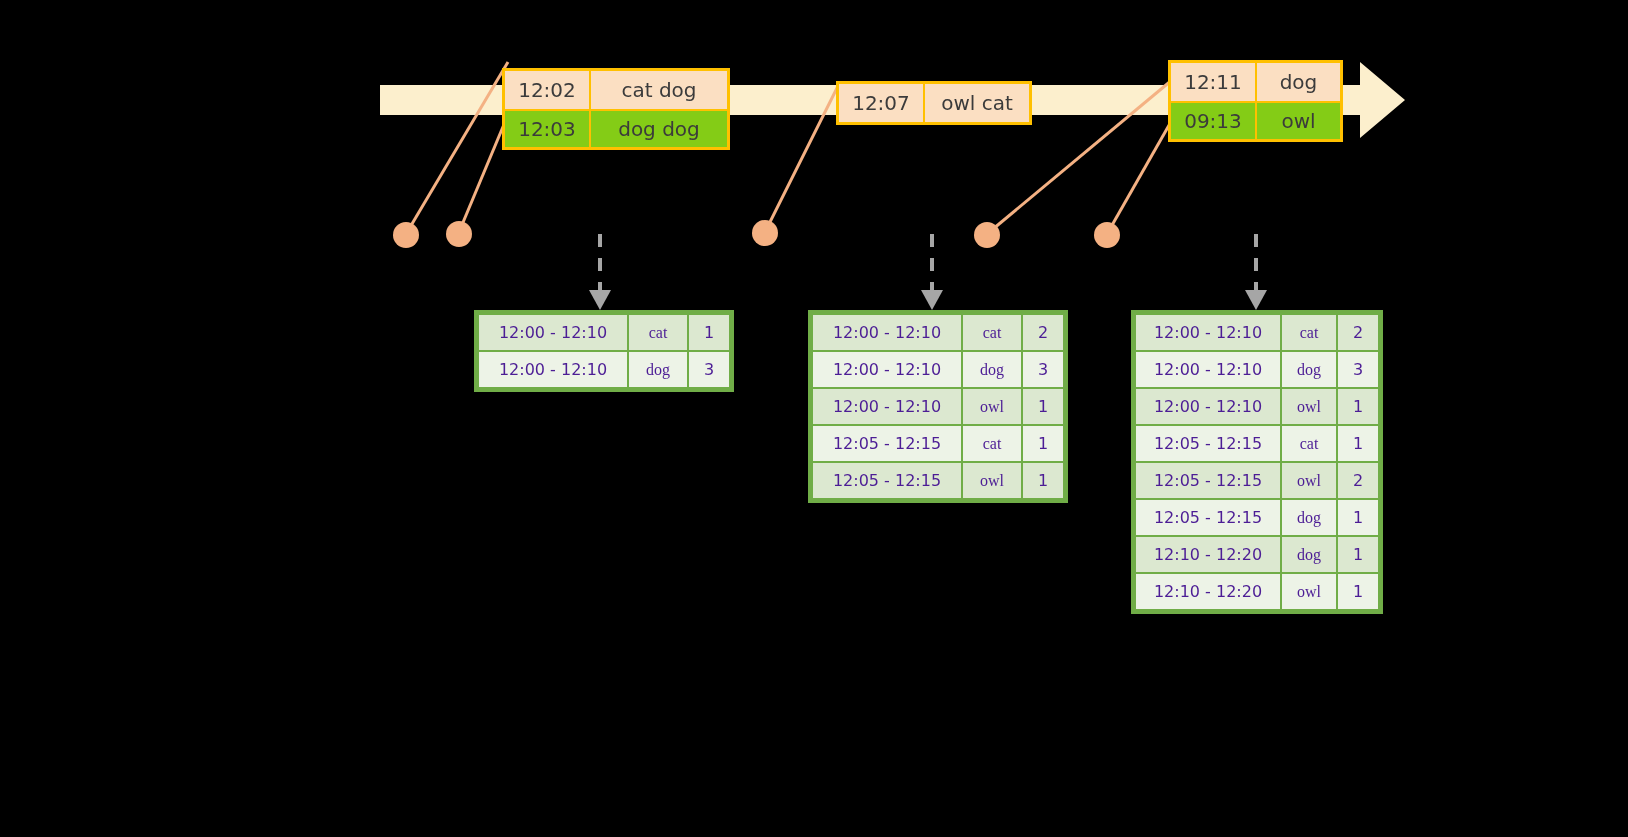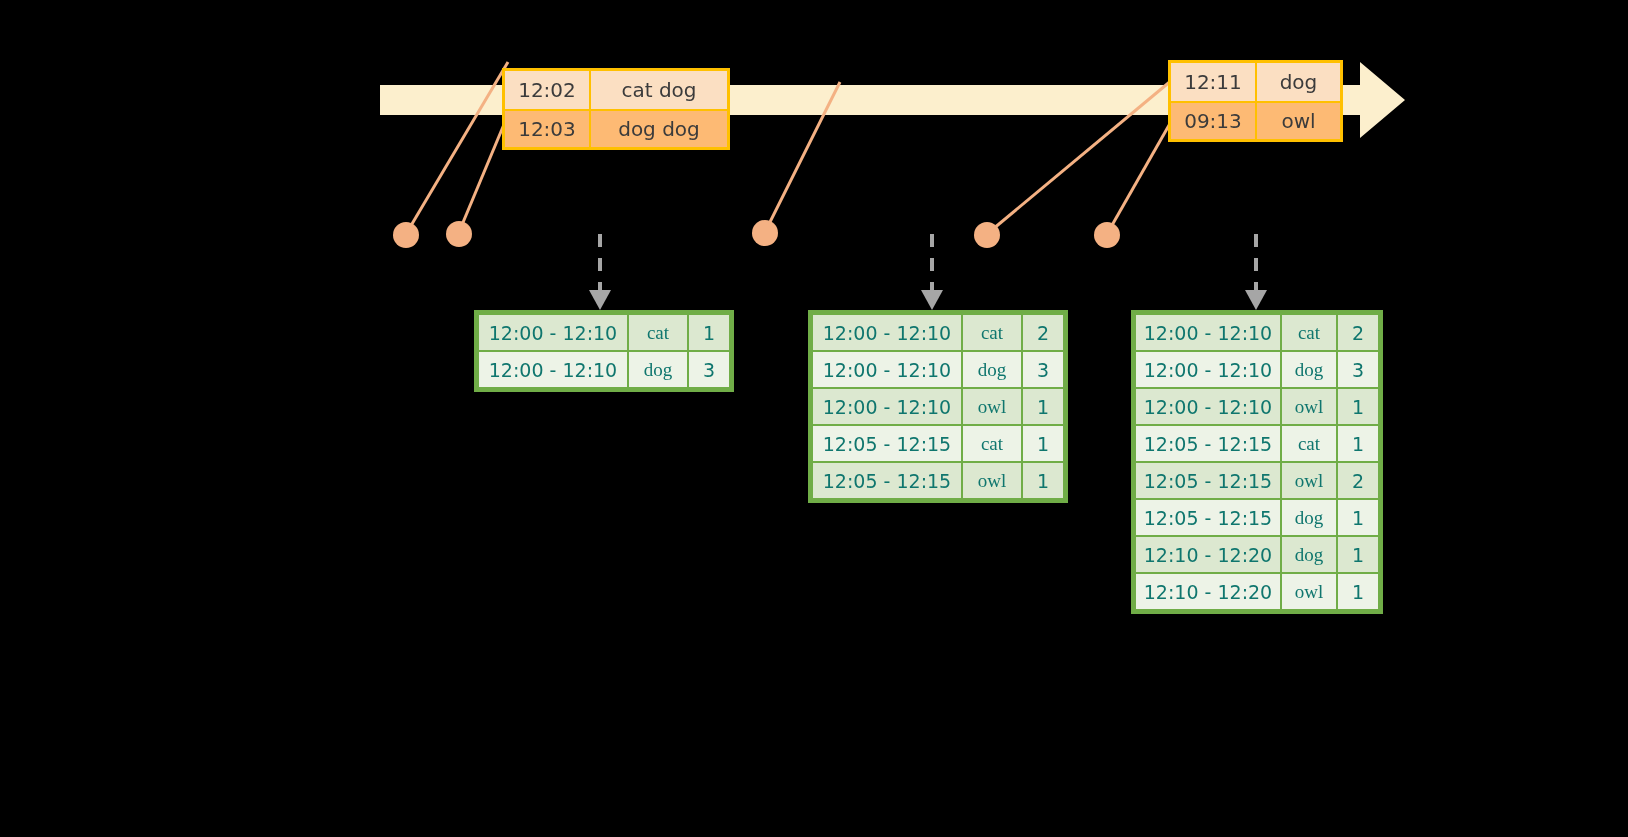--- a/index.html
+++ b/index.html
@@ -43,21 +43,21 @@
     box-sizing: border-box;
   }
   .evt-row + .evt-row { border-top: 2px solid #FFC000; }
   .evt-row.shade .evt-cell { background: #FBDFC2; }
   .evt-cell {
     display: flex;
     align-items: center;
     justify-content: center;
     font-size: 20px;
     color: #3b3b3b;
-    background: #fdba74;
+    background: #84cc16;
     box-sizing: border-box;
     white-space: nowrap;
   }
   .evt-cell.time  { width: 84px; }
   .evt-cell.val   { flex: 1; border-left: 2px solid #FFC000; }
 
   
   .res-table {
     position: absolute;
     border: 4px solid #70AD47;
@@ -67,22 +67,22 @@
   }
   .res-row {
     display: flex;
     height: 37px;
     box-sizing: border-box;
   }
   .res-cell {
     display: flex;
     align-items: center;
     justify-content: center;
-    font-size: 19px;
-    color: #0f766e;
+    font-size: 16px;
+    color: #4c1d95;
     box-sizing: border-box;
     background: #EDF3E7;
     border: 2px solid #70AD47;
     margin: -1px;
     white-space: nowrap;
     text-align: right;
   }
   .res-row.alt .res-cell { background: #DCE8D0; }
   .res-cell.win   { width: 152px; }
   .res-cell.key   { width: 62px; font-family: Liberation Serif, serif; }
@@ -139,20 +139,26 @@
     <div class="evt-row shade">
       <div class="evt-cell time">12:02</div>
       <div class="evt-cell val">cat dog</div>
     </div>
     <div class="evt-row">
       <div class="evt-cell time">12:03</div>
       <div class="evt-cell val">dog dog</div>
     </div>
   </div>
 
+  <div class="evt-box" style="left:836px; top:81px; width:196px;">
+    <div class="evt-row shade">
+      <div class="evt-cell time">12:07</div>
+      <div class="evt-cell val">owl cat</div>
+    </div>
+  </div>
 
   <div class="evt-box" style="left:1168px; top:60px; width:175px;">
     <div class="evt-row shade">
       <div class="evt-cell time">12:11</div>
       <div class="evt-cell val">dog</div>
     </div>
     <div class="evt-row">
       <div class="evt-cell time">09:13</div>
       <div class="evt-cell val">owl</div>
     </div>

